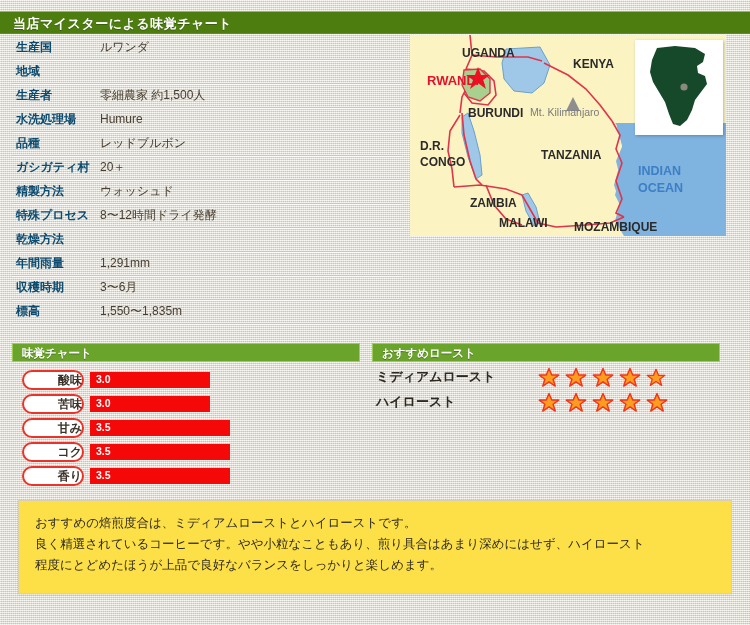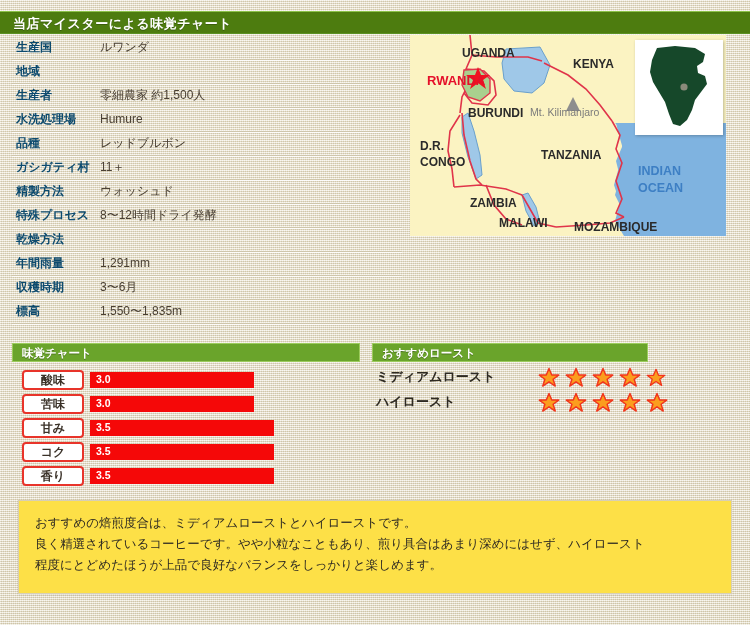--- a/index.html
+++ b/index.html
@@ -55,35 +55,34 @@
   .sec-head{
     position:absolute;height:19px;
     background:#6aa42b;border:1px solid #9ccb5c;box-sizing:border-box;
   }
   .sec-head span{
     position:absolute;left:9px;top:2px;
     font-size:11.5px;font-weight:bold;color:#ffffff;
     text-shadow:0 1px 0 rgba(0,0,0,.3);white-space:nowrap;
   }
   #taste-head{left:12px;top:343px;width:348px;padding-left:26px;}
-  #roast-head{left:372px;top:343px;width:276px;}
+  #roast-head{left:372px;top:343px;width:348px;}
 
   
   .taste-list{position:absolute;left:12px;top:369px;width:350px;}
   .taste-row{position:relative;height:23px;margin-bottom:1px;}
   .chip{
     position:absolute;left:10px;top:1px;width:62px;height:20px;
-    background:#ffffff;border:2px solid #e8342a;border-radius:4px;
-    box-sizing:border-box;text-align:center;line-height:16px;
+    background:#ffffff;border:2px solid #e8342a;border-radius:10px;
+    box-sizing:border-box;text-align:right;line-height:16px;
     font-size:12px;font-weight:bold;color:#3a3128;
   }
   .bar{
     position:absolute;left:78px;top:3px;height:16px;
     background:#f50808;
-    padding-left:44px;
   }
   .bar .num{
     position:absolute;left:6px;top:1px;
     font-size:10.5px;font-weight:bold;color:#ffffff;
   }
 
   
   .roast-list{position:absolute;left:372px;top:367px;width:350px;}
   .roast-row{position:relative;height:25px;}
   .roast-row .label{
@@ -127,21 +126,21 @@
     <div class="spec-row">
       <div class="k">水洗処理場</div>
       <div class="v">Humure</div>
     </div>
     <div class="spec-row">
       <div class="k">品種</div>
       <div class="v">レッドブルボン</div>
     </div>
     <div class="spec-row">
       <div class="k">ガシガティ村</div>
-      <div class="v">11＋</div>
+      <div class="v">20＋</div>
     </div>
     <div class="spec-row">
       <div class="k">精製方法</div>
       <div class="v">ウォッシュド</div>
     </div>
     <div class="spec-row">
       <div class="k">特殊プロセス</div>
       <div class="v">8〜12時間ドライ発酵</div>
     </div>
     <div class="spec-row">

